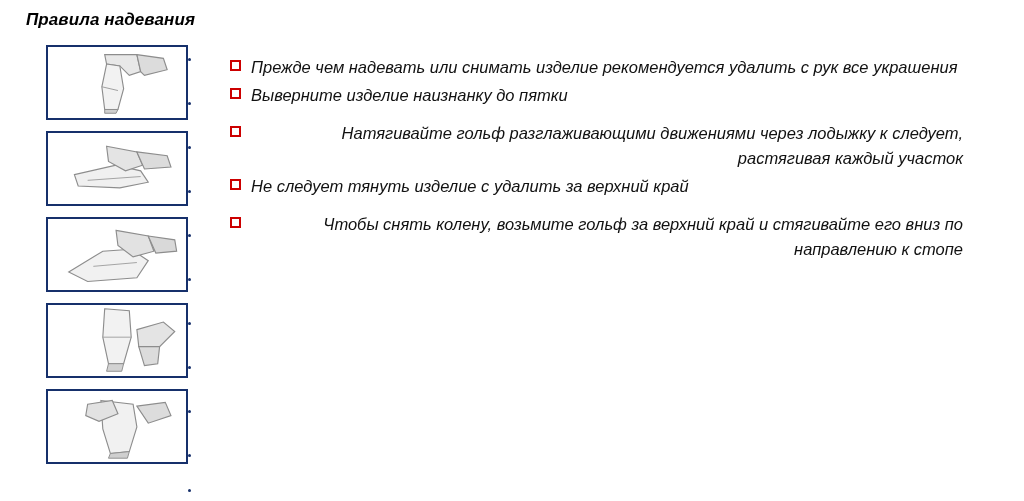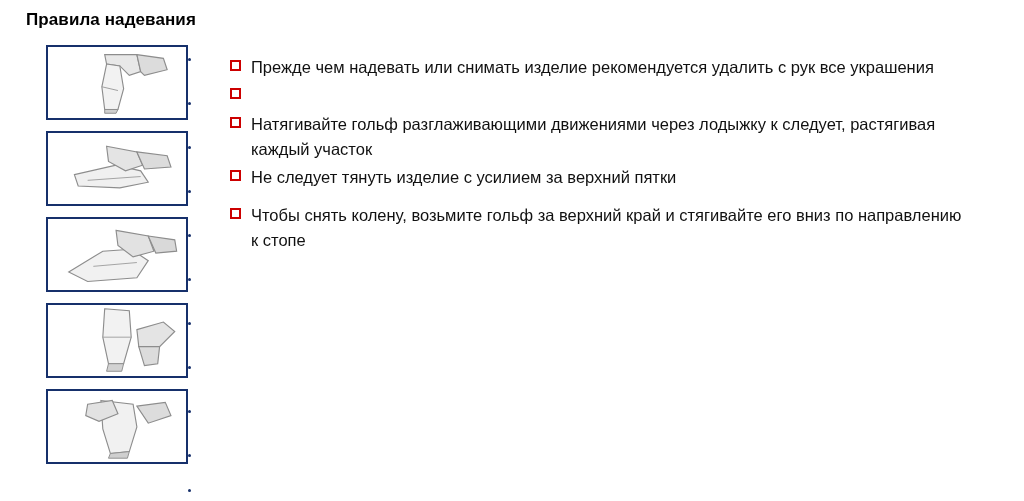--- a/index.html
+++ b/index.html
@@ -13,20 +13,21 @@
     font-family: "Liberation Sans", sans-serif;
     color: #1a1a1a;
     overflow: hidden;
     position: relative;
   }
 
   .page {
     position: relative;
     width: 1024px;
     height: 501px;
+    font-style: italic;
   }
 
   .page-title {
     position: absolute;
     left: 26px;
     top: 10px;
     font-size: 17px;
     font-weight: bold;
     color: #000000;
     letter-spacing: 0.1px;
@@ -73,20 +74,21 @@
     background: #16306b;
     border-radius: 50%;
   }
 
   
   .steps {
     position: absolute;
     left: 230px;
     top: 55px;
     width: 760px;
+    text-align: right;
   }
 
   .step-group {
     margin-bottom: 13px;
   }
 
   .step {
     display: flex;
     align-items: flex-start;
     margin-bottom: 3px;
@@ -188,32 +190,33 @@
 
   <div class="steps">
 
     <div class="step-group">
       <div class="step">
         <span class="bullet"></span>
         <span class="step-text">Прежде чем надевать или снимать изделие рекомендуется удалить с рук все украшения</span>
       </div>
       <div class="step">
         <span class="bullet"></span>
+        <span class="step-text">Выверните изделие наизнанку до пятки</span>
       </div>
     </div>
 
 
     <div class="step-group">
       <div class="step">
         <span class="bullet"></span>
         <span class="step-text">Натягивайте гольф разглаживающими движениями через лодыжку к следует, растягивая каждый участок</span>
       </div>
       <div class="step">
         <span class="bullet"></span>
-        <span class="step-text">Не следует тянуть изделие с усилием за верхний пятки</span>
+        <span class="step-text">Не следует тянуть изделие с удалить за верхний край</span>
       </div>
     </div>
 
 
     <div class="step-group">
       <div class="step">
         <span class="bullet"></span>
         <span class="step-text">Чтобы снять колену, возьмите гольф за верхний край и стягивайте его вниз по направлению к стопе</span>
       </div>
     </div>

